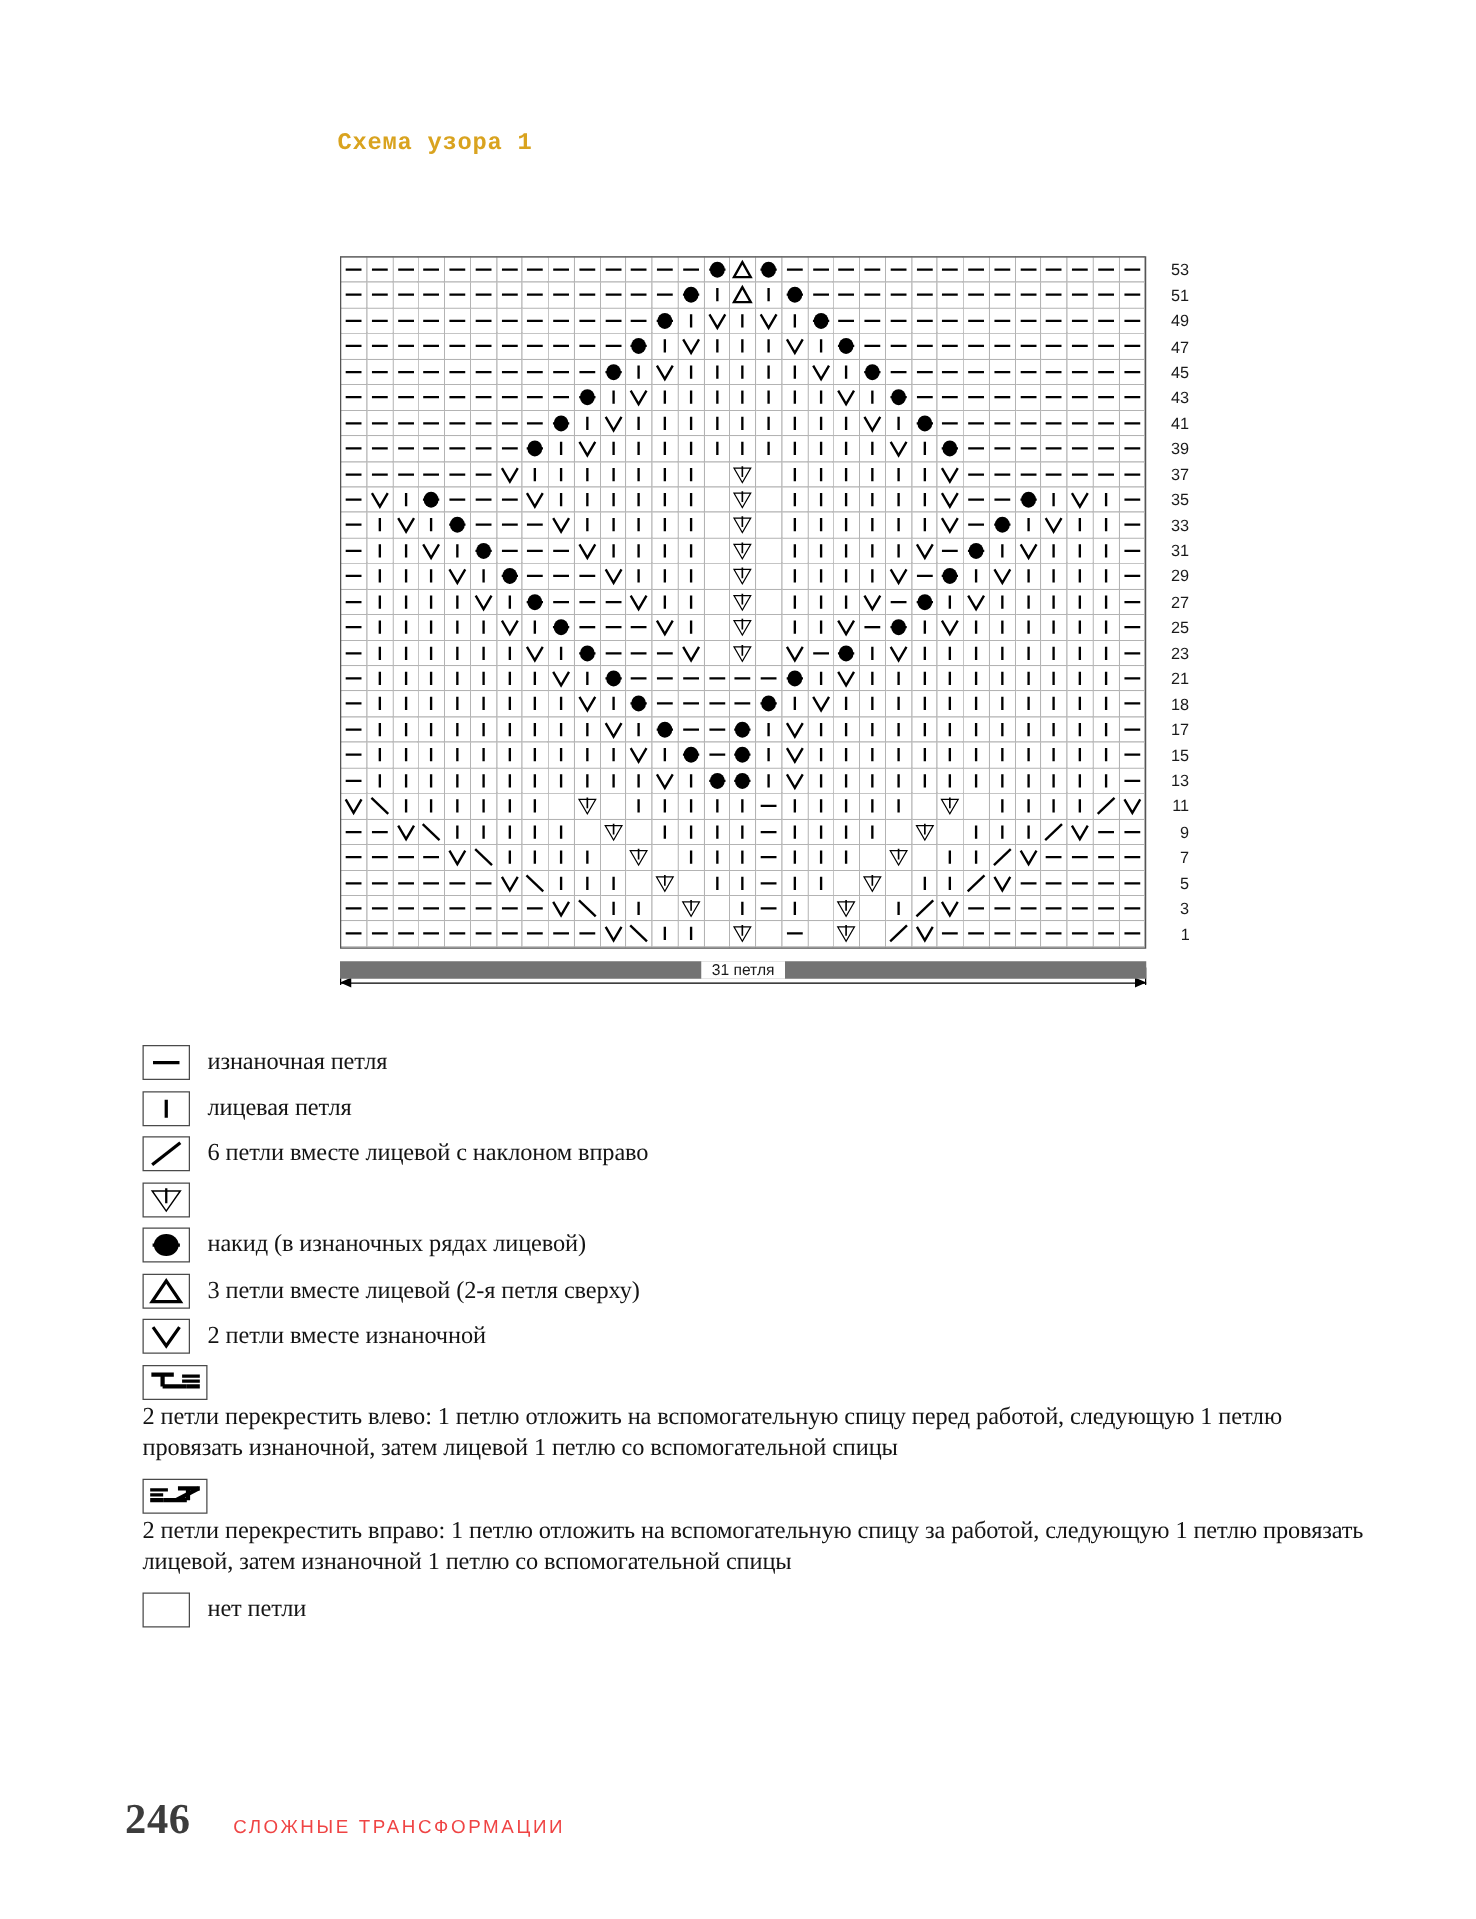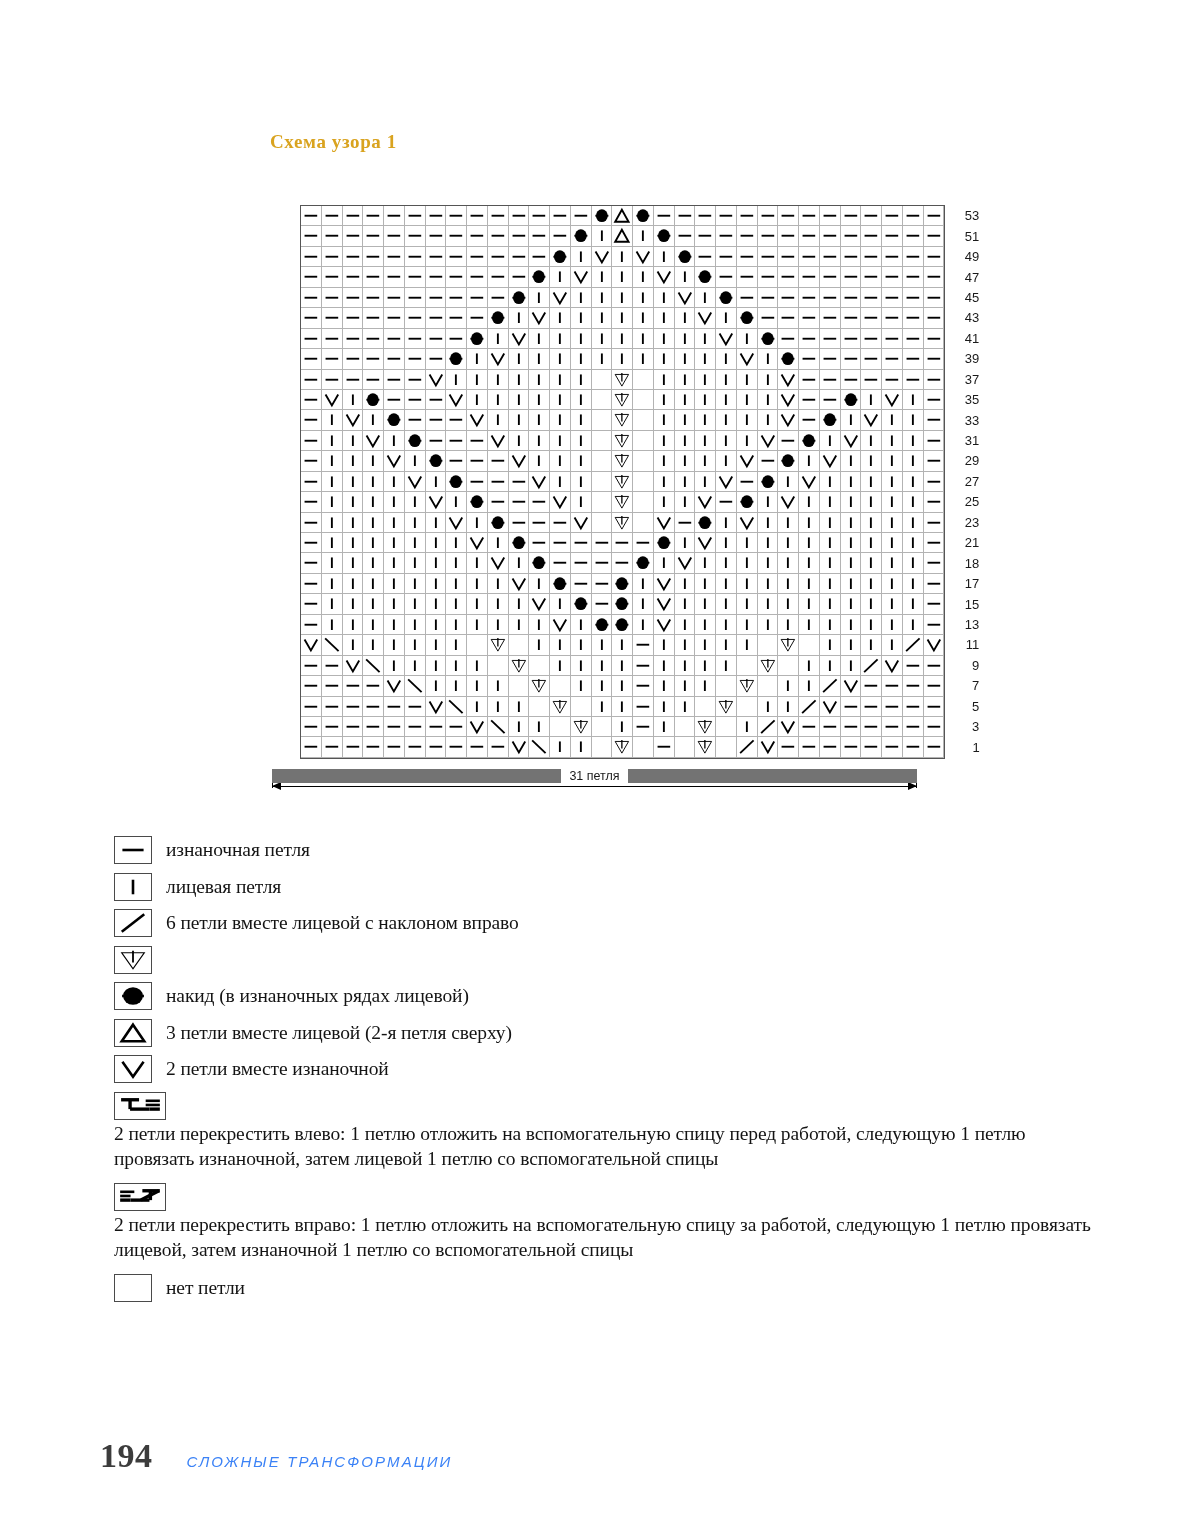--- a/index.html
+++ b/index.html
@@ -10,32 +10,31 @@
     font-family: "Liberation Serif", serif;
     color: #1a1a1a;
     position: relative;
     overflow: hidden;
   }
 
   
   #chart-title {
     position: absolute;
     left: 270px; top: 103px;
-    font-family: Liberation Serif, serif;
+    font-family: Liberation Mono, monospace;
     font-size: 19px;
     font-weight: 600;
     letter-spacing: 0.6px;
     color: #d9a31f;
-    margin-top: 28px;
   }
 
   
   #chart-wrap {
     position: absolute;
-    left: 272px; top: 205px; margin-left: 28px;
+    left: 272px; top: 205px;
   }
   table.grid {
     border-collapse: collapse;
     border-spacing: 0;
     table-layout: fixed;
   }
   table.grid td.cell {
     width: 20.75px;
     height: 20.45px;
     border: 1px solid #b3b3b3;
@@ -144,22 +143,21 @@
     font-size: 34px;
     font-weight: 700;
     color: #3c3c3c;
     letter-spacing: 0.5px;
   }
   #footer .sectiontitle {
     margin-left: 34px;
     font-family: "Liberation Sans", sans-serif;
     font-size: 15px;
     letter-spacing: 2.1px;
-    color: #3b82f6;
-    font-style: italic;
+    color: #ef4444;
   }
 </style>
 </head>
 <body>
 
 <div id="chart-title">Схема узора 1</div>
 
 <div id="chart-wrap">
   <table class="grid" id="chart-grid">
     <tbody id="chart-body">
@@ -4428,15 +4426,15 @@
       </div>
       <div class="lg-text">2 петли перекрестить вправо: 1 петлю отложить на вспомогательную спицу за работой, следующую 1 петлю провязать лицевой, затем изнаночной 1 петлю со вспомогательной спицы</div>
     </div>
     <div class="legend-row">
       <div class="lg-box"></div>
       <div class="lg-text">нет петли</div>
     </div>
   </div>
 
 <div id="footer">
-  <div class="pagenum">194</div>
+  <div class="pagenum">246</div>
   <div class="sectiontitle">СЛОЖНЫЕ ТРАНСФОРМАЦИИ</div>
 </div>
 
 </body></html>

